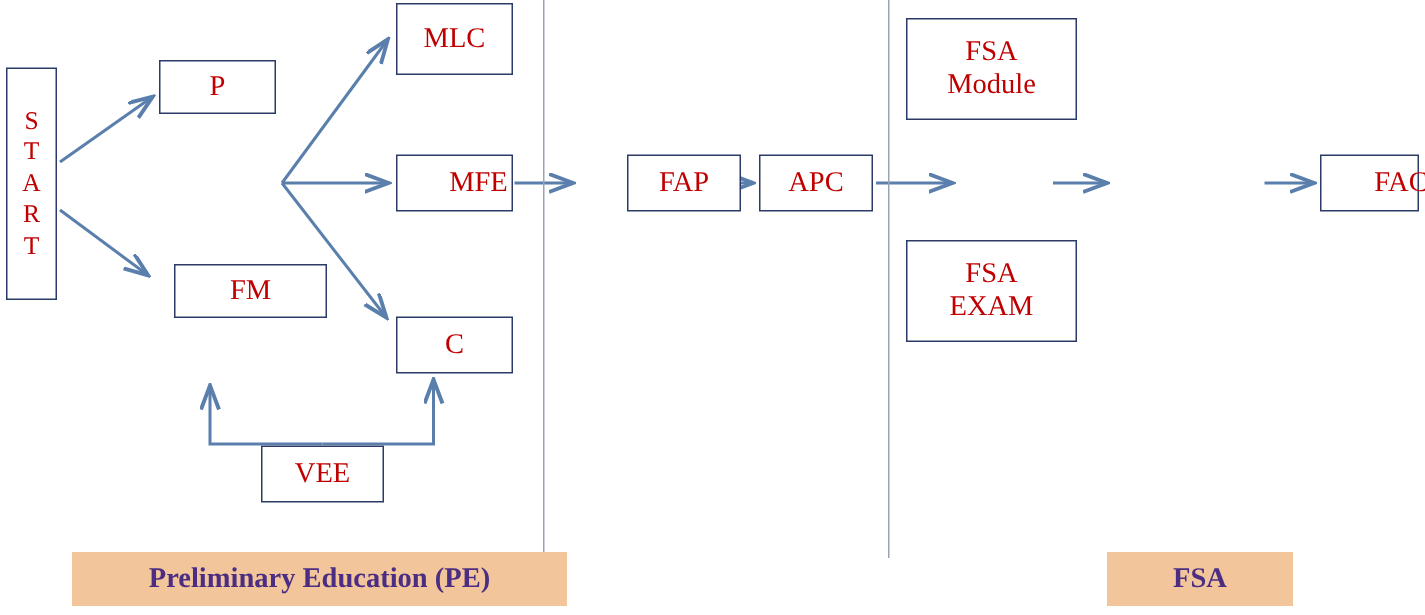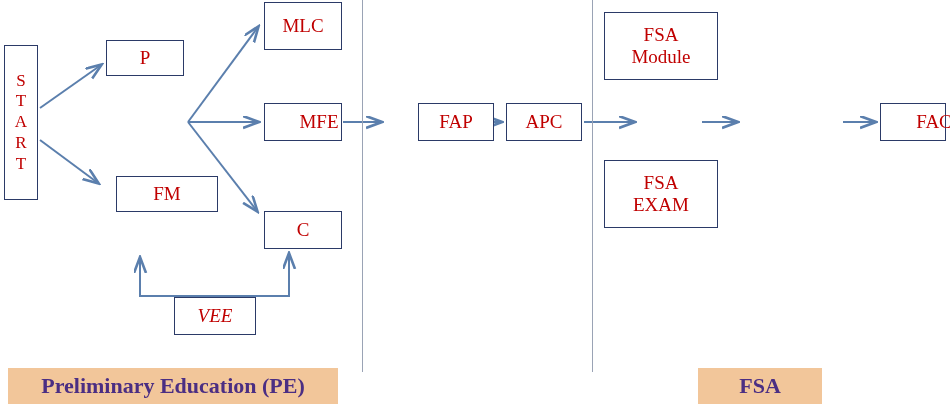--- a/index.html
+++ b/index.html
@@ -35,25 +35,26 @@
     line-height: 1.22;
     letter-spacing: 0px;
   }
   .phase {
     position: absolute;
     box-sizing: border-box;
     background: #f2c69a;
     color: #4b2e83;
     font-family: "Liberation Serif", serif;
     font-weight: bold;
-    font-size: 22px;
+    font-size: 19px;
     display: flex;
     align-items: center;
     justify-content: center;
     text-align: center;
+    margin-left: 40px;
   }
   .divider {
     position: absolute;
     width: 1px;
     background: #9aa3b5;
   }
   svg.arrows {
     position: absolute;
     left: 0;
     top: 0;
@@ -98,21 +99,21 @@
   <div class="node" style="left:106px; top:40px; width:78px; height:36px;">P</div>
 
   <div class="node" style="left:116px; top:176px; width:102px; height:36px;">FM</div>
 
   <div class="node" style="left:264px; top:2px; width:78px; height:48px;">MLC</div>
 
   <div class="node" style="left:264px; top:103px; width:78px; height:38px;padding-left:32px;">MFE</div>
 
   <div class="node" style="left:264px; top:211px; width:78px; height:38px;">C</div>
 
-  <div class="node" style="left:174px; top:297px; width:82px; height:38px;font-style:italic;">VEE</div>
+  <div class="node" style="left:174px; top:297px; width:82px; height:38px;">VEE</div>
 
   <div class="node" style="left:386px; top:103px; width:76px; height:38px;margin-left:32px;">FAP</div>
 
   <div class="node" style="left:506px; top:103px; width:76px; height:38px;">APC</div>
 
   <div class="node" style="left:604px; top:12px; width:114px; height:68px;">FSA
 Module</div>
 
   <div class="node" style="left:604px; top:160px; width:114px; height:68px;">FSA
 EXAM</div>

